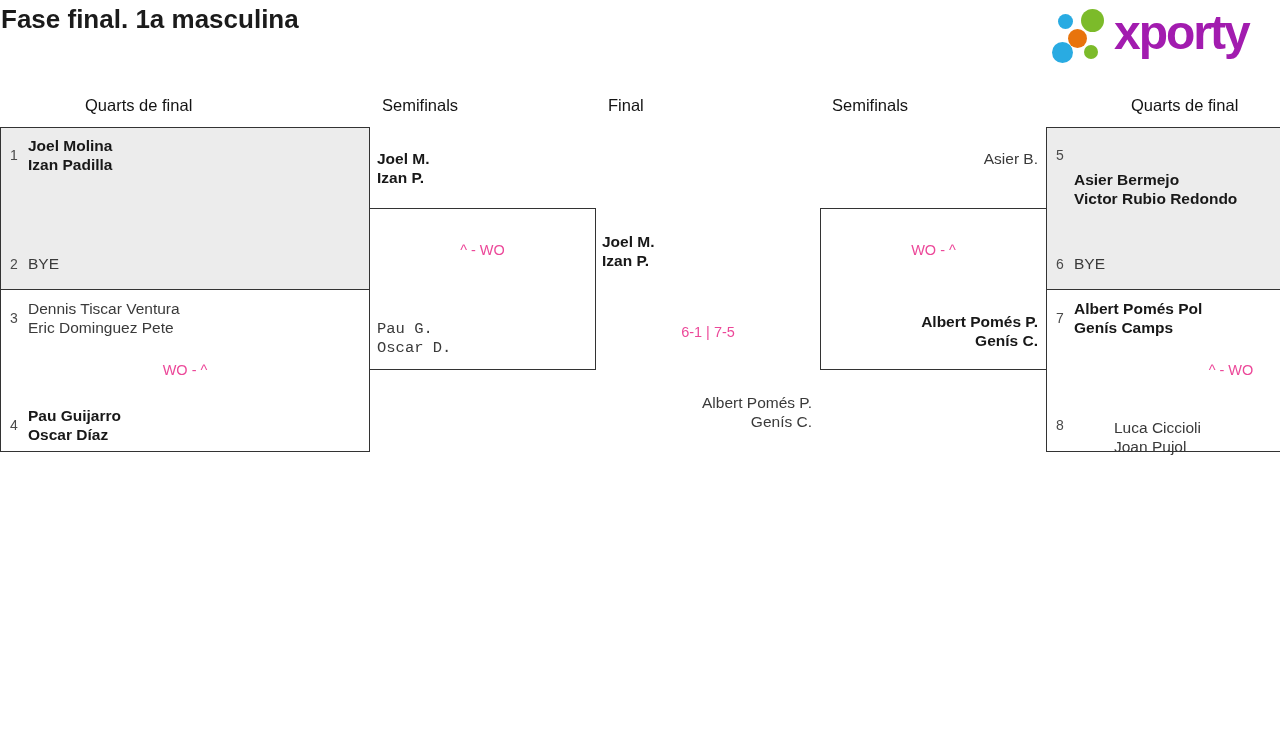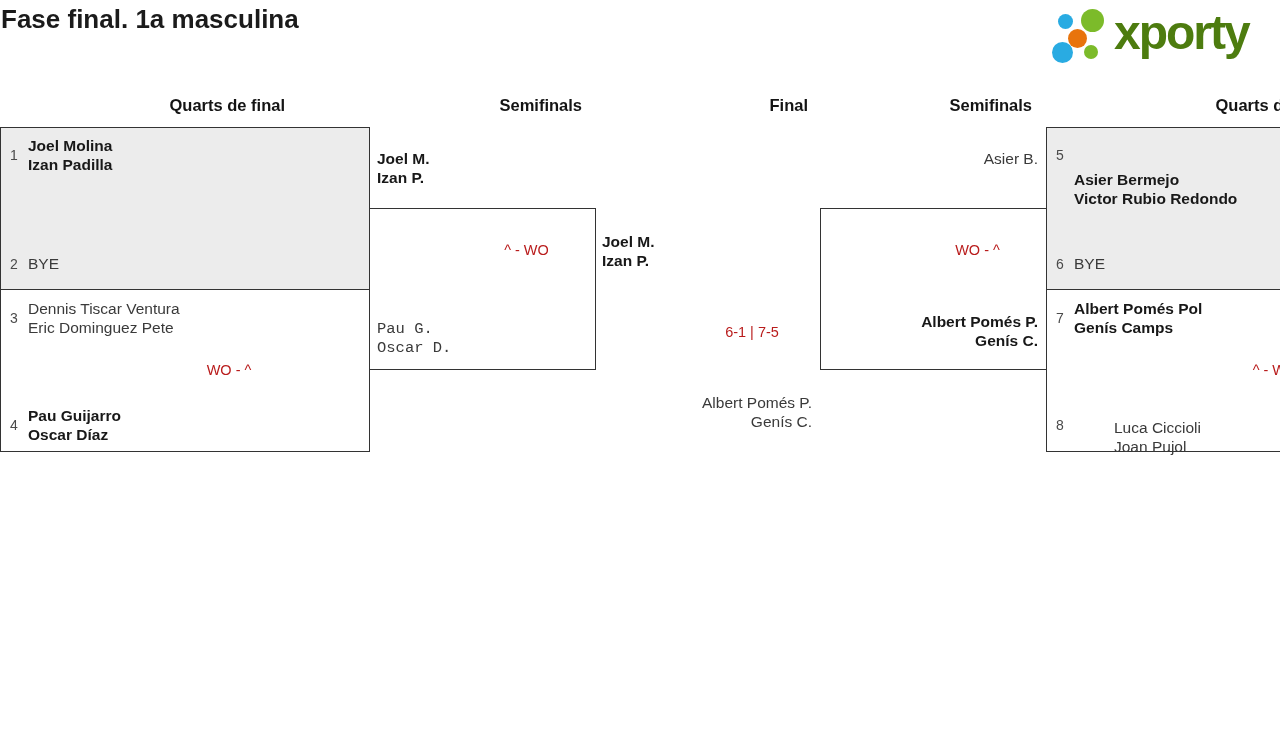--- a/index.html
+++ b/index.html
@@ -15,24 +15,24 @@
   
   .title { left: 1px; top: 3px; font-size: 26px; font-weight: 700; color: #1b1b1b; line-height: 33px; letter-spacing: 0; }
 
   
   .dot { position: absolute; border-radius: 50%; }
   .dot-blue-sm   { left: 1058px; top: 14px; width: 15px; height: 15px; background: #29ABE2; }
   .dot-green-lg  { left: 1081px; top:  9px; width: 23px; height: 23px; background: #7CBB2A; }
   .dot-orange    { left: 1068px; top: 29px; width: 19px; height: 19px; background: #E8740C; }
   .dot-blue-lg   { left: 1052px; top: 42px; width: 21px; height: 21px; background: #29ABE2; }
   .dot-green-sm  { left: 1084px; top: 45px; width: 14px; height: 14px; background: #7CBB2A; }
-  .logo-word { left: 1114px; top: 5px; font-size: 48px; font-weight: 700; letter-spacing: -2px; color: #4d7c0f; line-height: 56px; }
+  .logo-word { left: 1114px; top: 5px; font-size: 48px; font-weight: 700; letter-spacing: -2px; color: #a21caf; line-height: 56px; }
 
   
-  .col-header { top: 96px; width: 200px; height: 22px; text-align: right; font-size: 16.5px; font-weight: 700; color: #141414; }
+  .col-header { top: 96px; width: 200px; height: 22px; text-align: left; font-size: 16.5px; font-weight: 400; color: #141414; }
   .h-ql { left: 85px; }
   .h-sl { left: 382px; }
   .h-f  { left: 608px; }
   .h-sr { left: 832px; }
   .h-qr { left: 1131px; }
 
   
   .box { border: 1px solid #333; background: #ffffff; }
   .box.gray { background: #ececec; }
   .b-qf1 { left: 0px;    top: 127px; width: 370px; height: 163px; }
@@ -42,21 +42,21 @@
   .b-qf3 { left: 1046px; top: 127px; width: 370px; height: 163px; }
   .b-qf4 { left: 1046px; top: 289px; width: 370px; height: 163px; }
 
   
   .team { font-size: 15.5px; line-height: 19px; color: #3a3a3a; white-space: nowrap; }
   .team.winner { font-weight: 700; color: #181818; }
   .team.right { text-align: right; }
   .seed { width: 20px; font-size: 14px; color: #4a4a4a; display: flex; align-items: center; justify-content: center; }
   .seed.h2 { height: 38px; }
   .seed.h1 { height: 19px; }
-  .score { font-size: 14.5px; color: #b91c1c; text-align: center; height: 19px; line-height: 19px; white-space: nowrap; margin-left: 44px; }
+  .score { font-size: 14.5px; color: #ec4899; text-align: center; height: 19px; line-height: 19px; white-space: nowrap; }
 
   
   .p-qf1-seed1 { left: 4px;  top: 136px; }
   .p-qf1-team1 { left: 28px; top: 136px; }
   .p-qf1-seed2 { left: 4px;  top: 254px; }
   .p-qf1-team2 { left: 28px; top: 254px; }
 
   .p-qf2-seed1 { left: 4px;  top: 299px; }
   .p-qf2-team1 { left: 28px; top: 299px; }
   .p-qf2-score { left: 0px;  top: 361px; width: 370px; }

